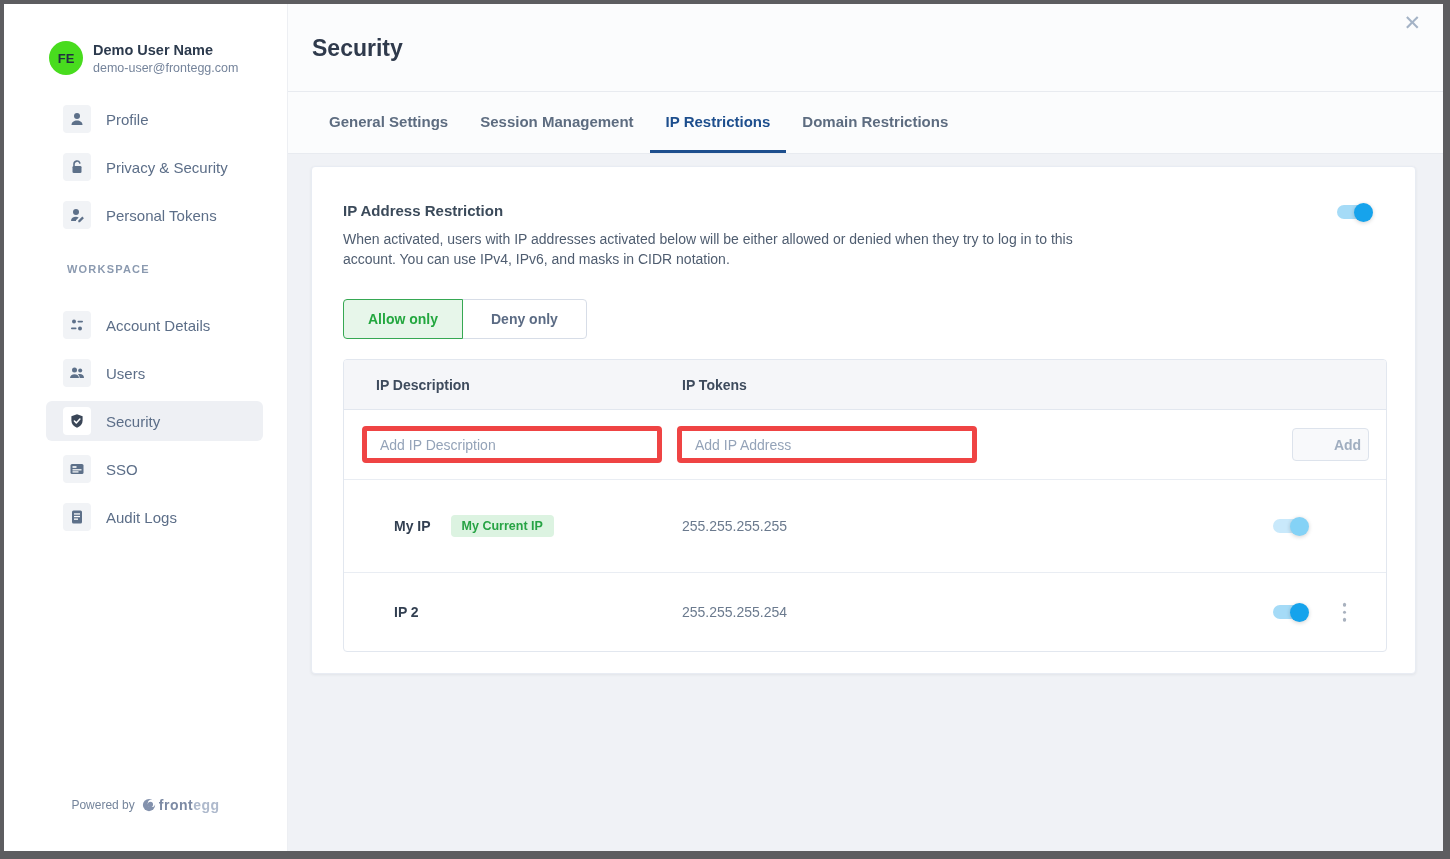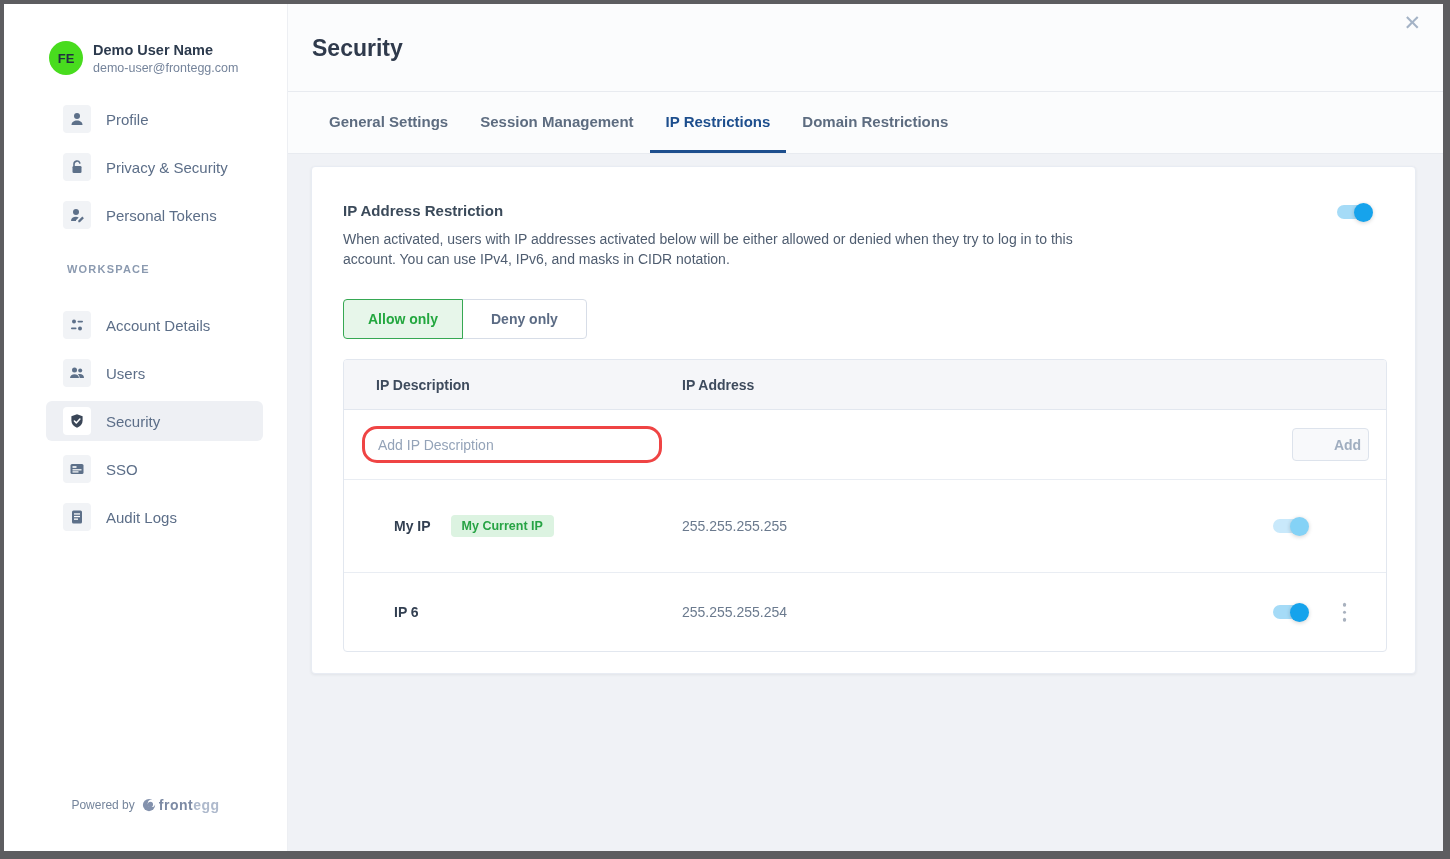--- a/index.html
+++ b/index.html
@@ -71,21 +71,21 @@
 
   
   .ip-table { margin-top:20px; width:1044px; border:1px solid #e2e7ef; border-radius:4px; overflow:hidden; background:#fff; }
   .t-head { height:50px; background:#f5f6f9; border-bottom:1px solid #e2e7ef; position:relative; }
   .th { position:absolute; top:50%; transform:translateY(-50%); font-size:14px; font-weight:700; color:#3e4b5d; }
   .th-desc { left:32px; } .th-addr { left:338px; }
 
   .t-row { position:relative; border-bottom:1px solid #e9edf3; }
   .t-row:last-child { border-bottom:none; }
   .input-row { height:70px; }
-  .ip-input { position:absolute; top:16px; height:37px; width:300px; border:3px solid #ef4444; border-radius:15px;
+  .ip-input { position:absolute; top:16px; height:37px; width:300px; border:5px solid #ef4444; border-radius:4px;
               padding:0 13px; font-size:14px; color:#3e4b5d; font-family:inherit; outline:none; background:#fff; }
   .ip-input::placeholder { color:#94a3b8; }
   .in-desc { left:18px; } .in-addr { left:333px; }
   .add-btn { position:absolute; top:18px; right:17px; width:77px; height:33px; border:1px solid #dde3ec;
              border-radius:4px; background:#f8f9fb; color:#a0aec0; font-size:14px; font-weight:600;
              font-family:inherit; cursor:pointer;padding-left:34px; }
 
   .row-1 { height:93px; } .row-2 { height:78px; }
   .desc-cell { position:absolute; left:50px; top:50%; transform:translateY(-50%);
                display:flex; align-items:center; gap:20px; }
@@ -243,42 +243,43 @@
         <p class="card-desc">When activated, users with IP addresses activated below will be either allowed or denied when they try to log in to this account. You can use IPv4, IPv6, and masks in CIDR notation.</p>
 
         <div class="modes">
           <div class="mode-btn selected">Allow only</div>
           <div class="mode-btn">Deny only</div>
         </div>
 
         <div class="ip-table">
           <div class="t-head">
             <span class="th th-desc">IP Description</span>
-            <span class="th th-addr">IP Address</span>
+            <span class="th th-addr">IP Tokens</span>
           </div>
 
           <div class="t-row input-row">
             <input class="ip-input in-desc" type="text" placeholder="Add IP Description" style="">
+            <input class="ip-input in-addr" type="text" placeholder="Add IP Address" style="">
             <button class="add-btn">Add</button>
           </div>
 
           <div class="t-row row-1">
             <div class="desc-cell">
               <span class="row-desc">My IP</span>
               <span class="badge">My Current IP</span>
             </div>
             <span class="row-addr">255.255.255.255</span>
             <div class="toggle dim row-toggle">
                 <span class="knob"></span>
               </div>
           </div>
 
           <div class="t-row row-2">
             <div class="desc-cell">
-              <span class="row-desc">IP 6</span>
+              <span class="row-desc">IP 2</span>
             </div>
             <span class="row-addr">255.255.255.254</span>
             <div class="toggle row-toggle">
                 <span class="knob"></span>
               </div>
             <div class="kebab">
               <span class="dot"></span>
                 <span class="dot"></span>
                 <span class="dot"></span>
             </div>

